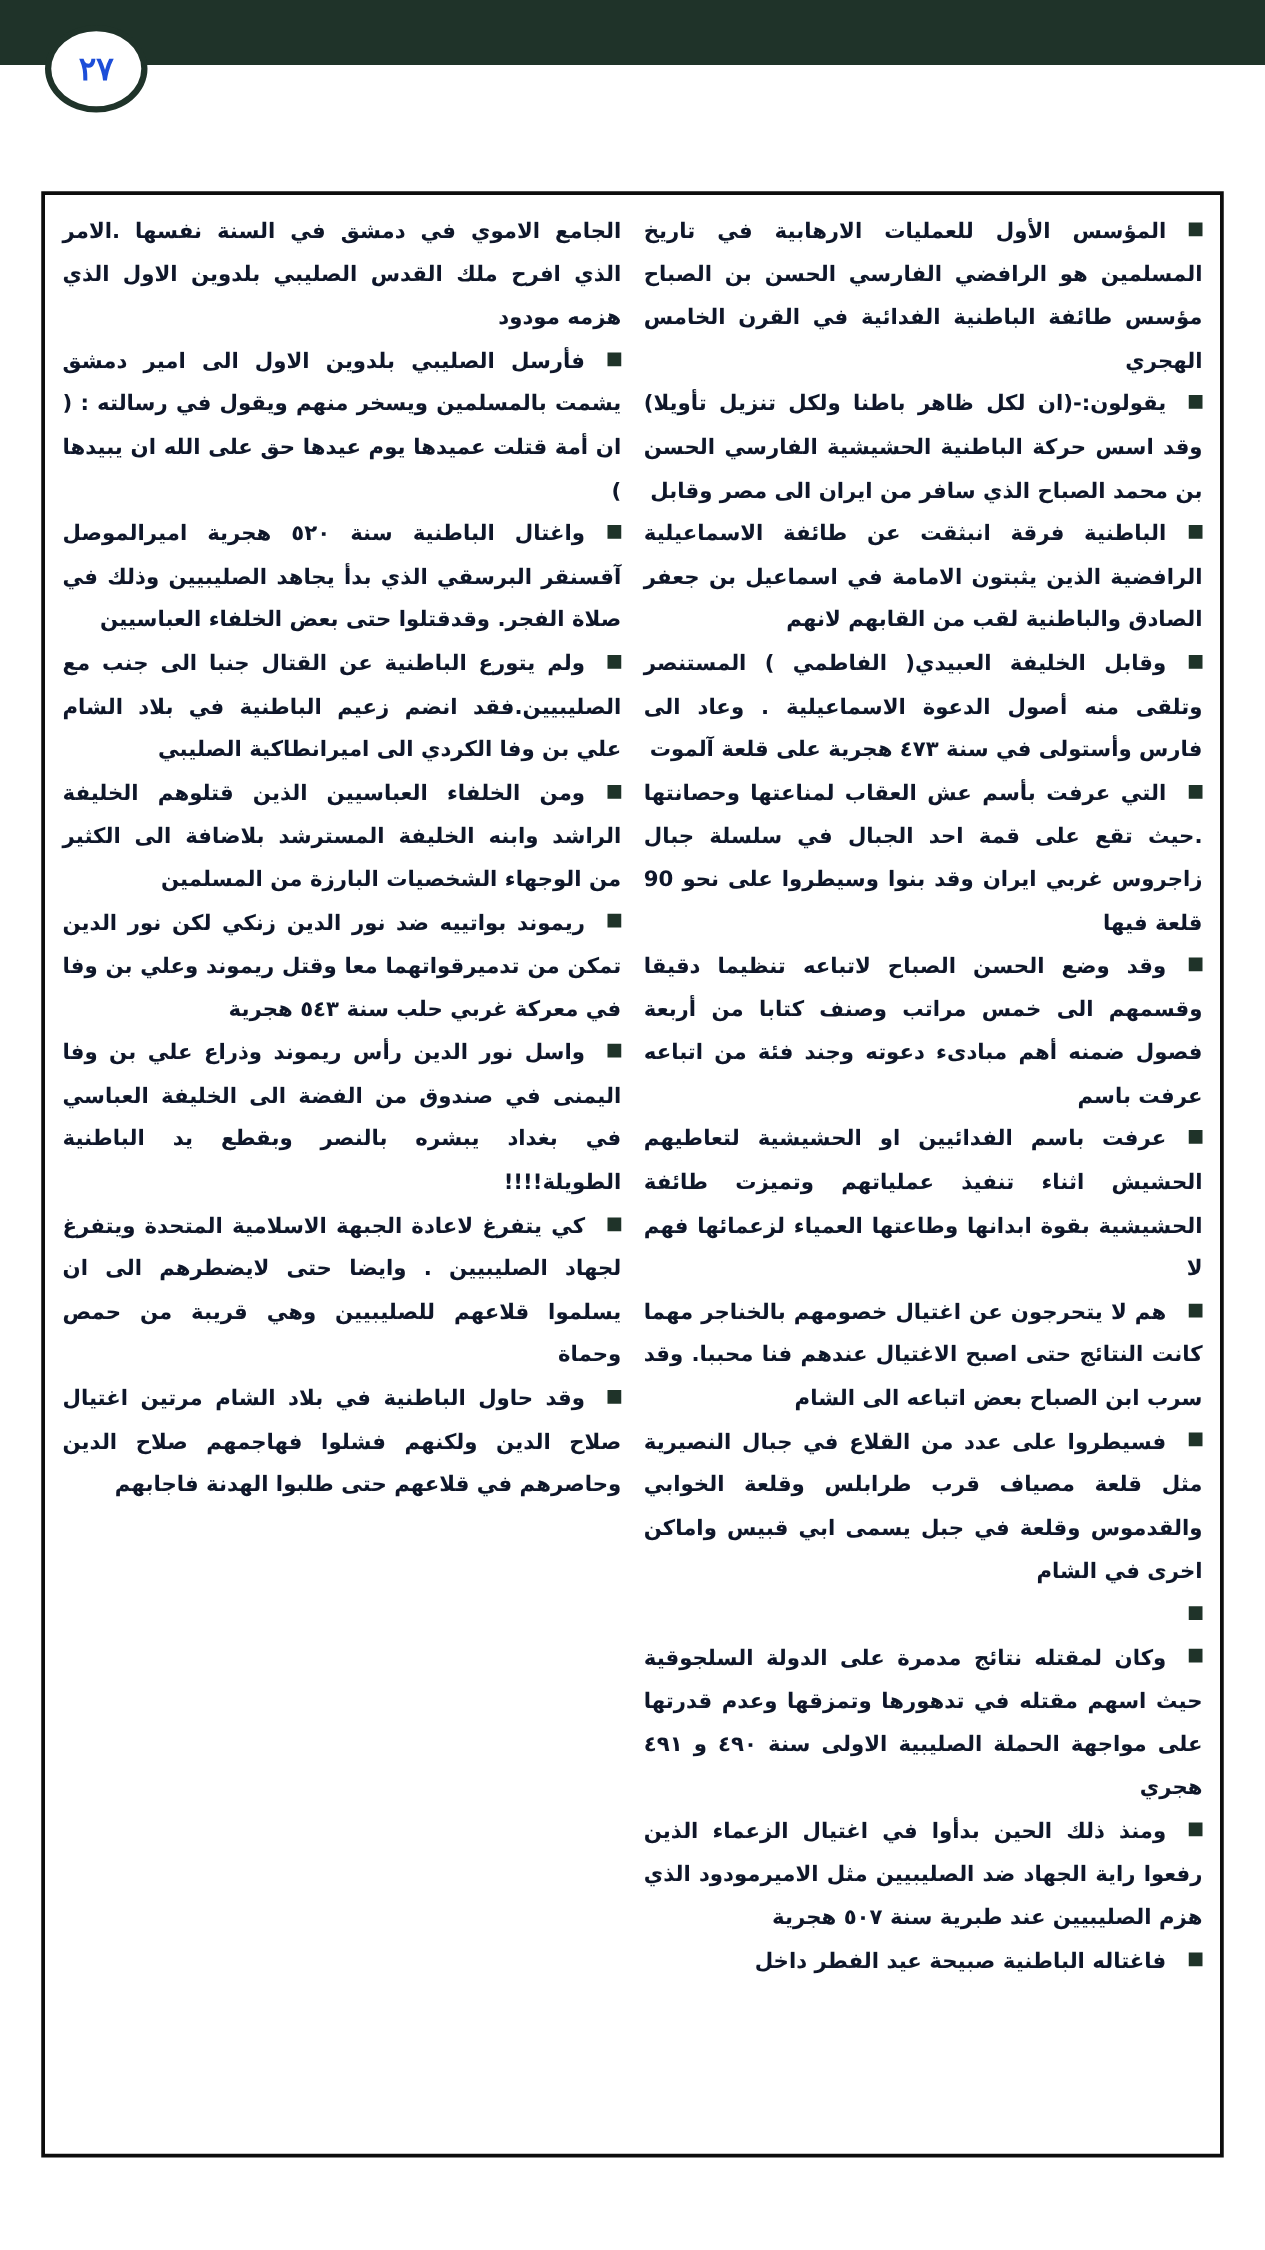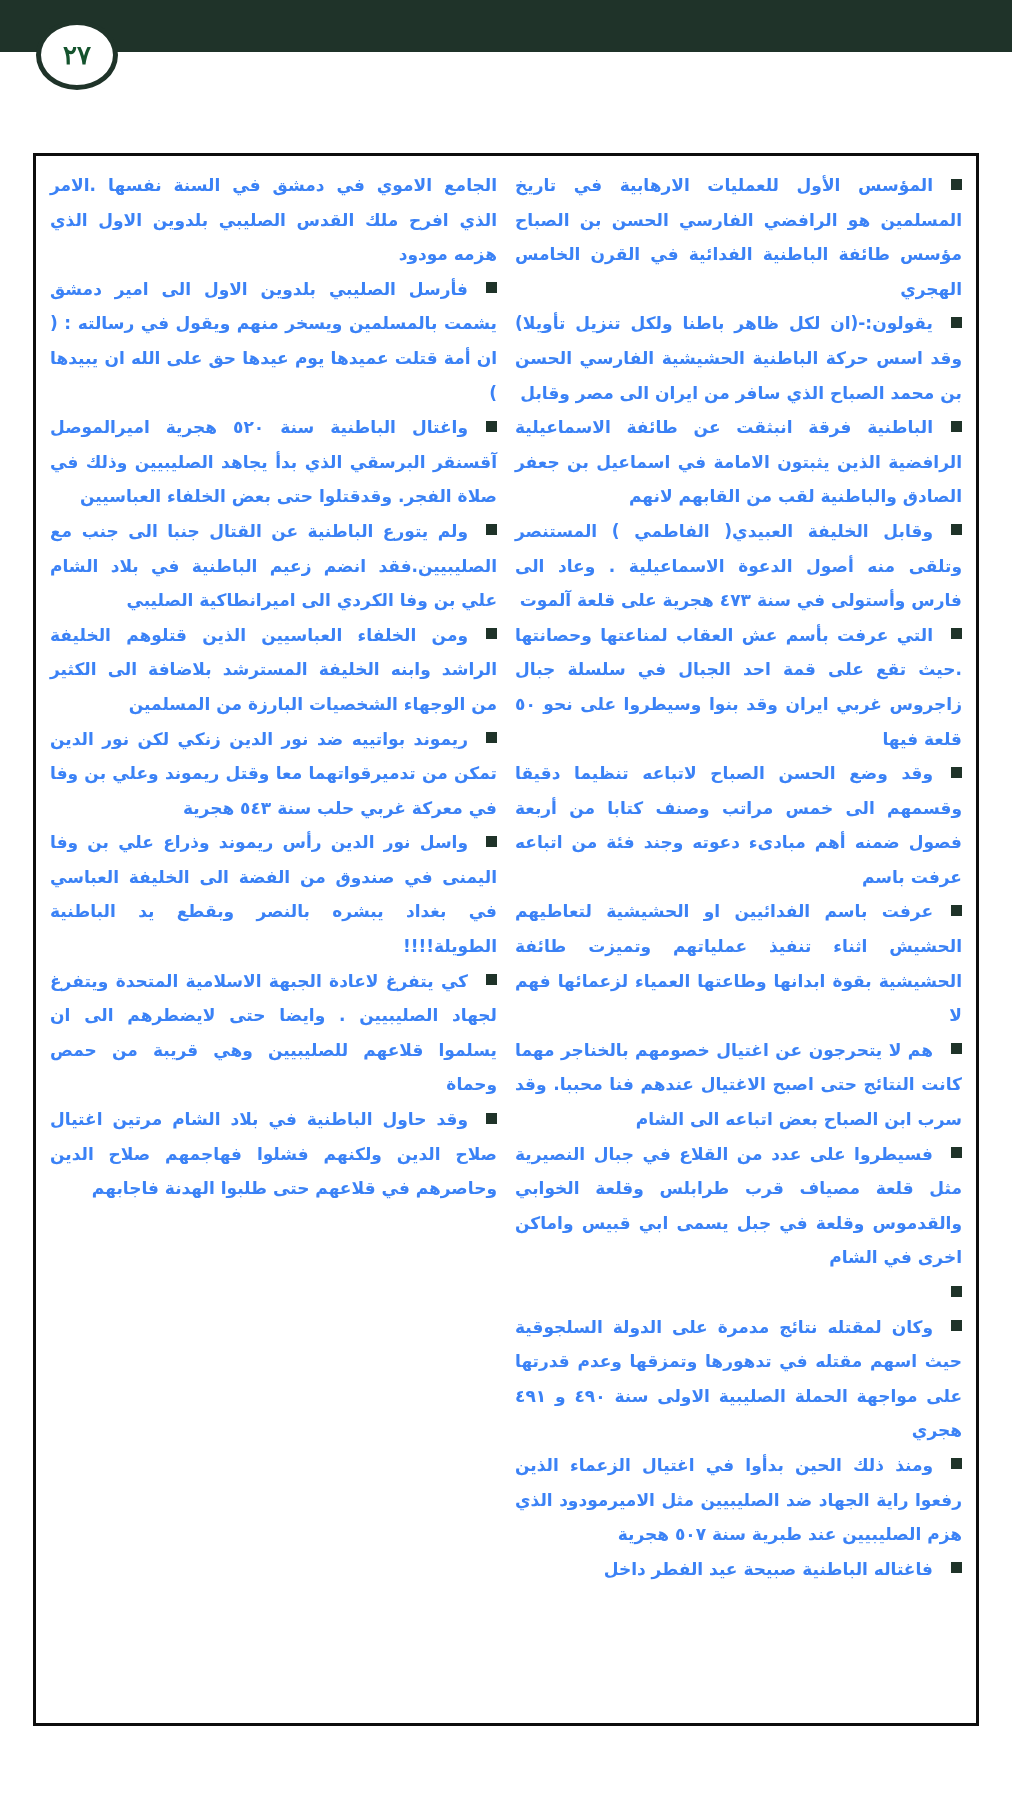--- a/index.html
+++ b/index.html
@@ -31,21 +31,21 @@
       border-radius: 50%;
       background: #ffffff;
       border: 5px solid #1f3329;
       box-sizing: border-box;
       display: flex;
       align-items: center;
       justify-content: center;
       font-family: "DejaVu Serif", serif;
       font-weight: bold;
       font-size: 26px;
-      color: #14532d;
+      color: #1d4ed8;
     }
     .frame {
       position: absolute;
       left: 33px;
       top: 153px;
       width: 946px;
       height: 1573px;
       border: 3px solid #0d0d0d;
       box-sizing: border-box;
     }
@@ -59,21 +59,21 @@
       flex-direction: row;
       gap: 18px;
     }
     .column {
       flex: 1 1 0;
       direction: rtl;
       text-align: justify;
       font-weight: bold;
       font-size: 17px;
       line-height: 34.6px;
-      color: #3b82f6;
+      color: #0f172a;
     }
     .para {
       margin: 0;
       padding: 0;
     }
     .para .bullet {
       display: inline-block;
       width: 11px;
       height: 11px;
       background: #1f3329;
@@ -92,21 +92,21 @@
 </div>
 
 <div class="frame">
   <div class="columns">
 
     <div class="column">
       <p class="para"><span class="bullet"></span><span>المؤسس الأول للعمليات الارهابية في تاريخ المسلمين هو الرافضي الفارسي الحسن بن الصباح مؤسس طائفة الباطنية الفدائية في القرن الخامس الهجري</span></p>
       <p class="para"><span class="bullet"></span><span>يقولون:-(ان لكل ظاهر باطنا ولكل تنزيل تأويلا) وقد اسس حركة الباطنية الحشيشية الفارسي الحسن بن محمد الصباح الذي سافر من ايران الى مصر وقابل</span></p>
       <p class="para"><span class="bullet"></span><span>الباطنية فرقة انبثقت عن طائفة الاسماعيلية الرافضية الذين يثبتون الامامة في اسماعيل بن جعفر الصادق والباطنية لقب من القابهم لانهم</span></p>
       <p class="para"><span class="bullet"></span><span>وقابل الخليفة العبيدي( الفاطمي ) المستنصر وتلقى منه أصول الدعوة الاسماعيلية . وعاد الى فارس وأستولى في سنة ٤٧٣ هجرية على قلعة آلموت</span></p>
-      <p class="para"><span class="bullet"></span><span>التي عرفت بأسم عش العقاب لمناعتها وحصانتها .حيث تقع على قمة احد الجبال في سلسلة جبال زاجروس غربي ايران وقد بنوا وسيطروا على نحو ٥٠ قلعة فيها</span></p>
+      <p class="para"><span class="bullet"></span><span>التي عرفت بأسم عش العقاب لمناعتها وحصانتها .حيث تقع على قمة احد الجبال في سلسلة جبال زاجروس غربي ايران وقد بنوا وسيطروا على نحو 90 قلعة فيها</span></p>
       <p class="para"><span class="bullet"></span><span>وقد وضع الحسن الصباح لاتباعه تنظيما دقيقا وقسمهم الى خمس مراتب وصنف كتابا من أربعة فصول ضمنه أهم مبادىء دعوته وجند فئة من اتباعه عرفت باسم</span></p>
       <p class="para"><span class="bullet"></span><span>عرفت باسم الفدائيين او الحشيشية لتعاطيهم الحشيش اثناء تنفيذ عملياتهم وتميزت طائفة الحشيشية بقوة ابدانها وطاعتها العمياء لزعمائها فهم لا</span></p>
       <p class="para"><span class="bullet"></span><span>هم لا يتحرجون عن اغتيال خصومهم بالخناجر مهما كانت النتائج حتى اصبح الاغتيال عندهم فنا محببا. وقد سرب ابن الصباح بعض اتباعه الى الشام</span></p>
       <p class="para"><span class="bullet"></span><span>فسيطروا على عدد من القلاع في جبال النصيرية مثل قلعة مصياف قرب طرابلس وقلعة الخوابي والقدموس وقلعة في جبل يسمى ابي قبيس واماكن اخرى في الشام</span></p>
       <p class="para"><span class="bullet"></span></p>
       <p class="para"><span class="bullet"></span><span>وكان لمقتله نتائج مدمرة على الدولة السلجوقية حيث اسهم مقتله في تدهورها وتمزقها وعدم قدرتها على مواجهة الحملة الصليبية الاولى سنة ٤٩٠ و ٤٩١ هجري</span></p>
       <p class="para"><span class="bullet"></span><span>ومنذ ذلك الحين بدأوا في اغتيال الزعماء الذين رفعوا راية الجهاد ضد الصليبيين مثل الاميرمودود الذي هزم الصليبيين عند طبرية سنة ٥٠٧ هجرية</span></p>
       <p class="para"><span class="bullet"></span><span>فاغتاله الباطنية صبيحة عيد الفطر داخل</span></p>
     </div>
 

